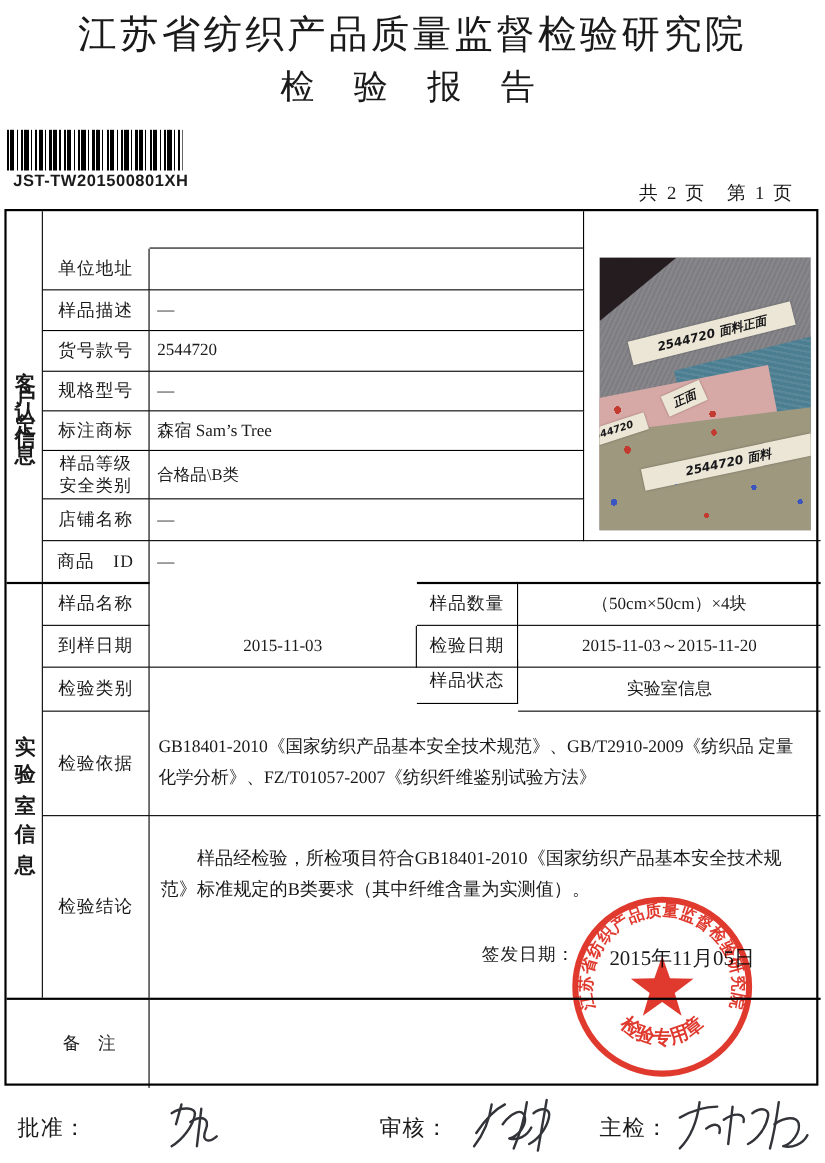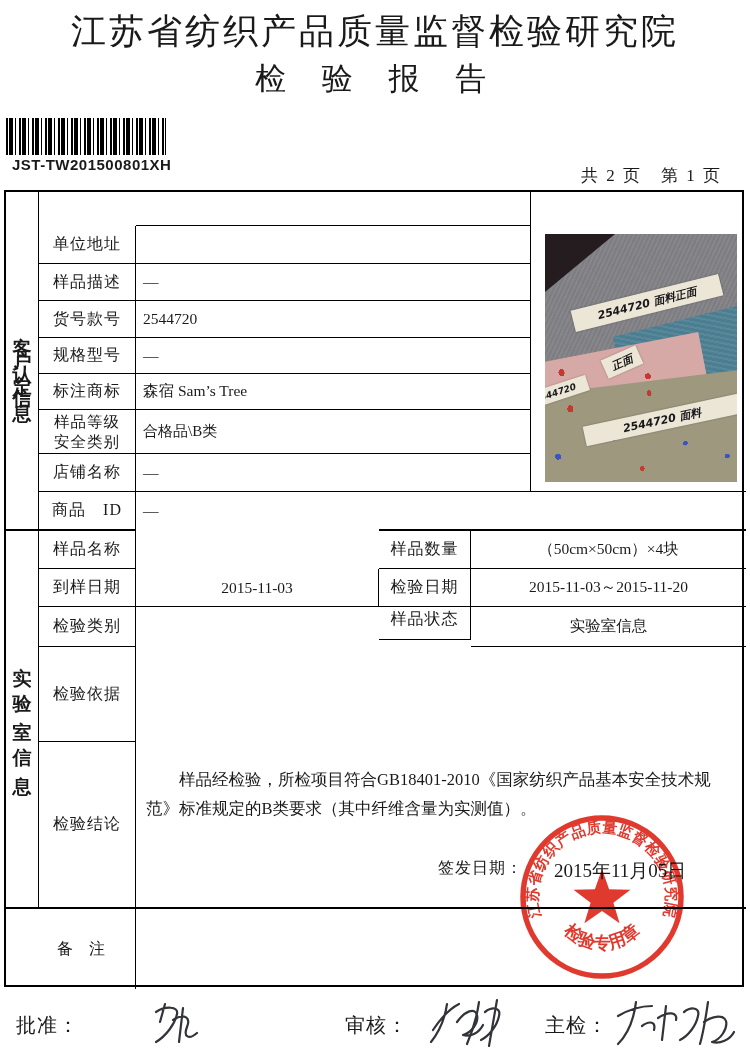--- a/index.html
+++ b/index.html
@@ -160,20 +160,23 @@
     <div class="c lab" style="left:33px;top:377px;width:97px;height:38px;">到样日期</div>
     <div class="c val ctr" style="left:130px;top:377px;width:243px;height:38px;">2015-11-03</div>
     <div class="c lab" style="left:373px;top:377px;width:92px;height:38px;">检验日期</div>
     <div class="c val ctr er" style="left:465px;top:377px;width:275px;height:38px;">2015-11-03～2015-11-20</div>
 
     <div class="c lab" style="left:33px;top:415px;width:97px;height:40px;">检验类别</div>
     <div class="c lab" style="left:373px;top:408px;width:92px;height:40px;">样品状态</div>
     <div class="c val ctr er" style="left:465px;top:415px;width:275px;height:40px;">实验室信息</div>
 
     <div class="c lab" style="left:33px;top:455px;width:97px;height:95px;">检验依据</div>
+    <div class="c er" style="left:130px;top:455px;width:610px;height:95px;">
+      <div class="basis-text">GB18401-2010《国家纺织产品基本安全技术规范》、GB/T2910-2009《纺织品 定量化学分析》、FZ/T01057-2007《纺织纤维鉴别试验方法》</div>
+    </div>
 
     <div class="c lab nb" style="left:33px;top:550px;width:97px;height:165px;">检验结论</div>
     <div class="c er nb conclusion-cell" style="left:130px;top:550px;width:610px;height:165px;">
       <div class="conclusion-text">样品经检验，所检项目符合GB18401-2010《国家纺织产品基本安全技术规范》标准规定的B类要求（其中纤维含量为实测值）。</div>
       <span class="sign-label">签发日期：</span>
       <span class="sign-date">2015年11月05日</span>
     </div>
 
     <div class="c lab bt2 eb" style="left:0;top:715px;width:130px;height:82px;letter-spacing:6px;">备 注</div>
     <div class="c val er bt2 eb" style="left:130px;top:715px;width:610px;height:82px;"></div>

